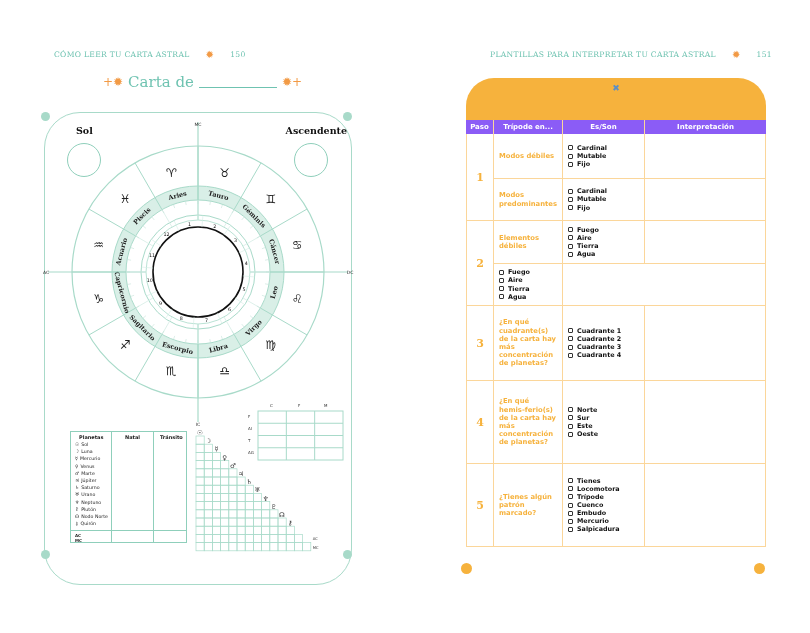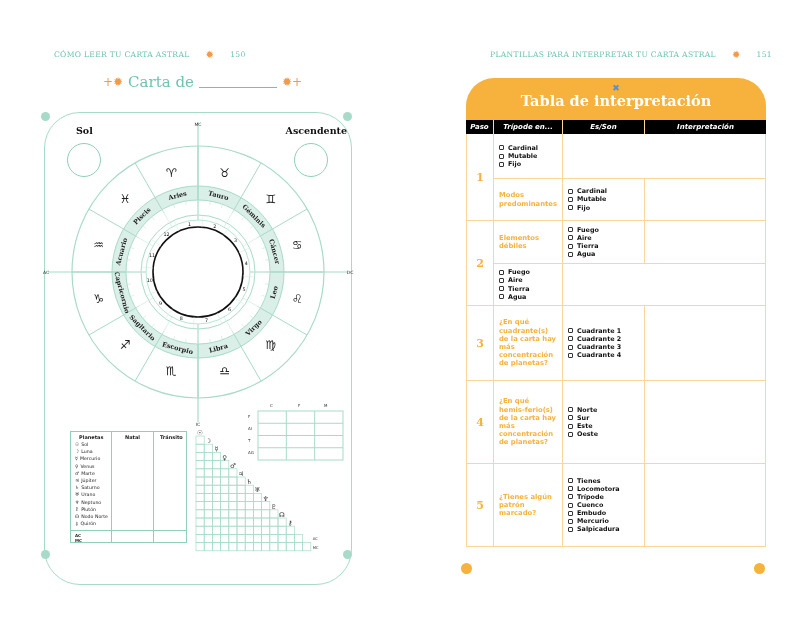--- a/index.html
+++ b/index.html
@@ -37,21 +37,21 @@
   .pt-foot { position: absolute; left: 0; right: 0; top: 98px; border-top: 1px solid #8fcfbb; }
   .pt-foot span { position: absolute; left: 4px; font-size: 4px; font-weight: bold; }
   .elem-head { position: absolute; top: 403px; font-size: 4px; color: #333; }
   .elem-rowlab { position: absolute; left: 248px; font-size: 4px; color: #333; }
 
   
   .table-wrap { position: absolute; left: 466px; top: 78px; width: 300px; }
   .table-header { height: 42px; background: #f6b23d; border-radius: 28px 28px 0 0; position: relative; }
   .table-header .ico { position: absolute; left: 50%; top: 5px; transform: translateX(-50%); color: #5b8fc6; font-size: 9px; }
   .table-header .title { position: absolute; left: 0; right: 0; top: 14px; text-align: center; font-family: "DejaVu Serif", serif; font-weight: bold; color: #fff; font-size: 14.5px; }
-  .colhead { display: grid; grid-template-columns: 27px 69px 82px 122px; height: 14px; background: #000000; font-style: italic; }
+  .colhead { display: grid; grid-template-columns: 27px 69px 82px 122px; height: 14px; background: #8b5cf6; }
   .colhead div { color: #fff; font-weight: bold; font-size: 7px; text-align: center; line-height: 14px; border-left: 1px solid #fbd69a; }
   .colhead div:first-child { border-left: none; }
 
   .tbody { border: 1px solid #fbd69a; border-top: none; }
   .step { display: grid; grid-template-columns: 27px 1fr; border-top: 1px solid #fbd69a; }
   .step-num { display: flex; align-items: center; justify-content: center; font-family: "DejaVu Serif", serif; font-weight: bold; font-size: 11px; color: #f6b23d; border-right: 1px solid #fbd69a; }
   .sub { display: grid; grid-template-columns: 69px 82px 1fr; border-top: 1px solid #fbd69a; }
   .sub:first-child { border-top: none; }
   .q { display: flex; align-items: center; padding: 0 5px; color: #f6b23d; font-weight: bold; font-size: 6.8px; line-height: 8.2px; border-right: 1px solid #fbd69a; }
   .opts { display: flex; flex-direction: column; justify-content: center; padding: 0 5px; border-right: 1px solid #fbd69a; }
@@ -382,33 +382,33 @@
   <div class="runhead runhead-right">
     <span>PLANTILLAS PARA INTERPRETAR TU CARTA ASTRAL</span>
     <span class="star">✹</span>
     <span>151</span>
   </div>
 </div>
 
 <div class="table-wrap">
   <div class="table-header">
     <span class="ico">✖</span>
-    <div class="title">Tabla de interpretación</div>
   </div>
   <div class="colhead">
     <div>Paso</div>
     <div>Trípode en...</div>
     <div>Es/Son</div>
     <div>Interpretación</div>
   </div>
   <div class="tbody" id="tbody">
       <div class="step" style="border-top: none;">
         <div class="step-num">1</div>
         <div>
           <div class="sub" style="height: 44px;">
+            <div class="q">Modos débiles</div>
             <div class="opts">
               <div class="opt">
                 <span class="box"></span>
                 <span>Cardinal</span>
               </div>
               <div class="opt">
                 <span class="box"></span>
                 <span>Mutable</span>
               </div>
               <div class="opt">

